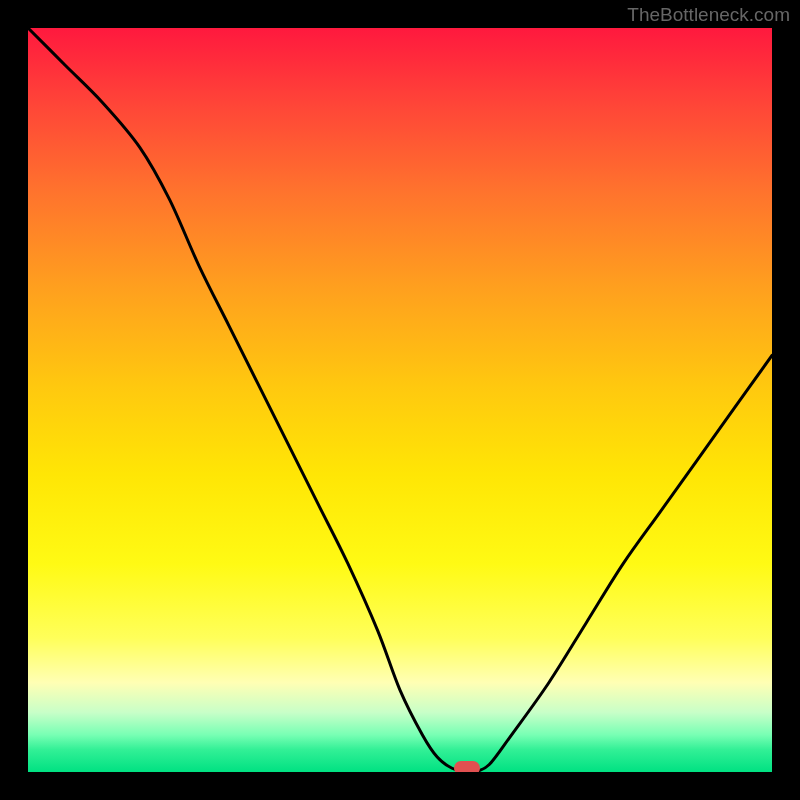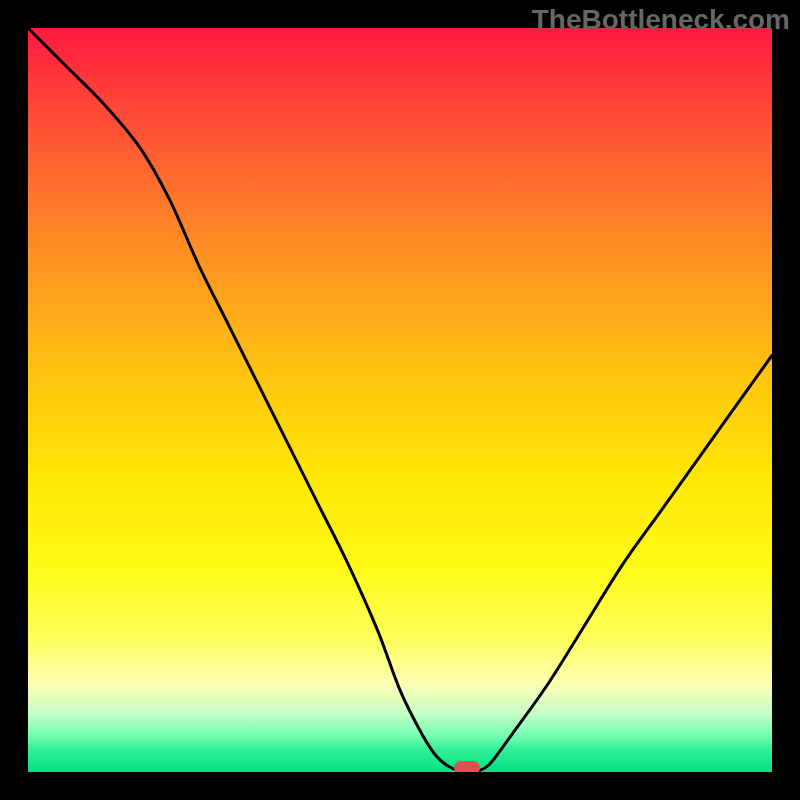--- a/index.html
+++ b/index.html
@@ -15,22 +15,22 @@
     width: 800px;
     height: 800px;
     position: relative;
     background: #000;
   }
   .watermark {
     position: absolute;
     top: 4px;
     right: 10px;
     color: #666;
-    font-size: 28px;
-    font-weight: bold;
+    font-size: 19px;
+    font-weight: normal;
     z-index: 10;
     margin-left: 34px;
   }
   .plot-area {
     position: absolute;
     left: 28px;
     top: 28px;
     width: 744px;
     height: 744px;
     overflow: hidden;

